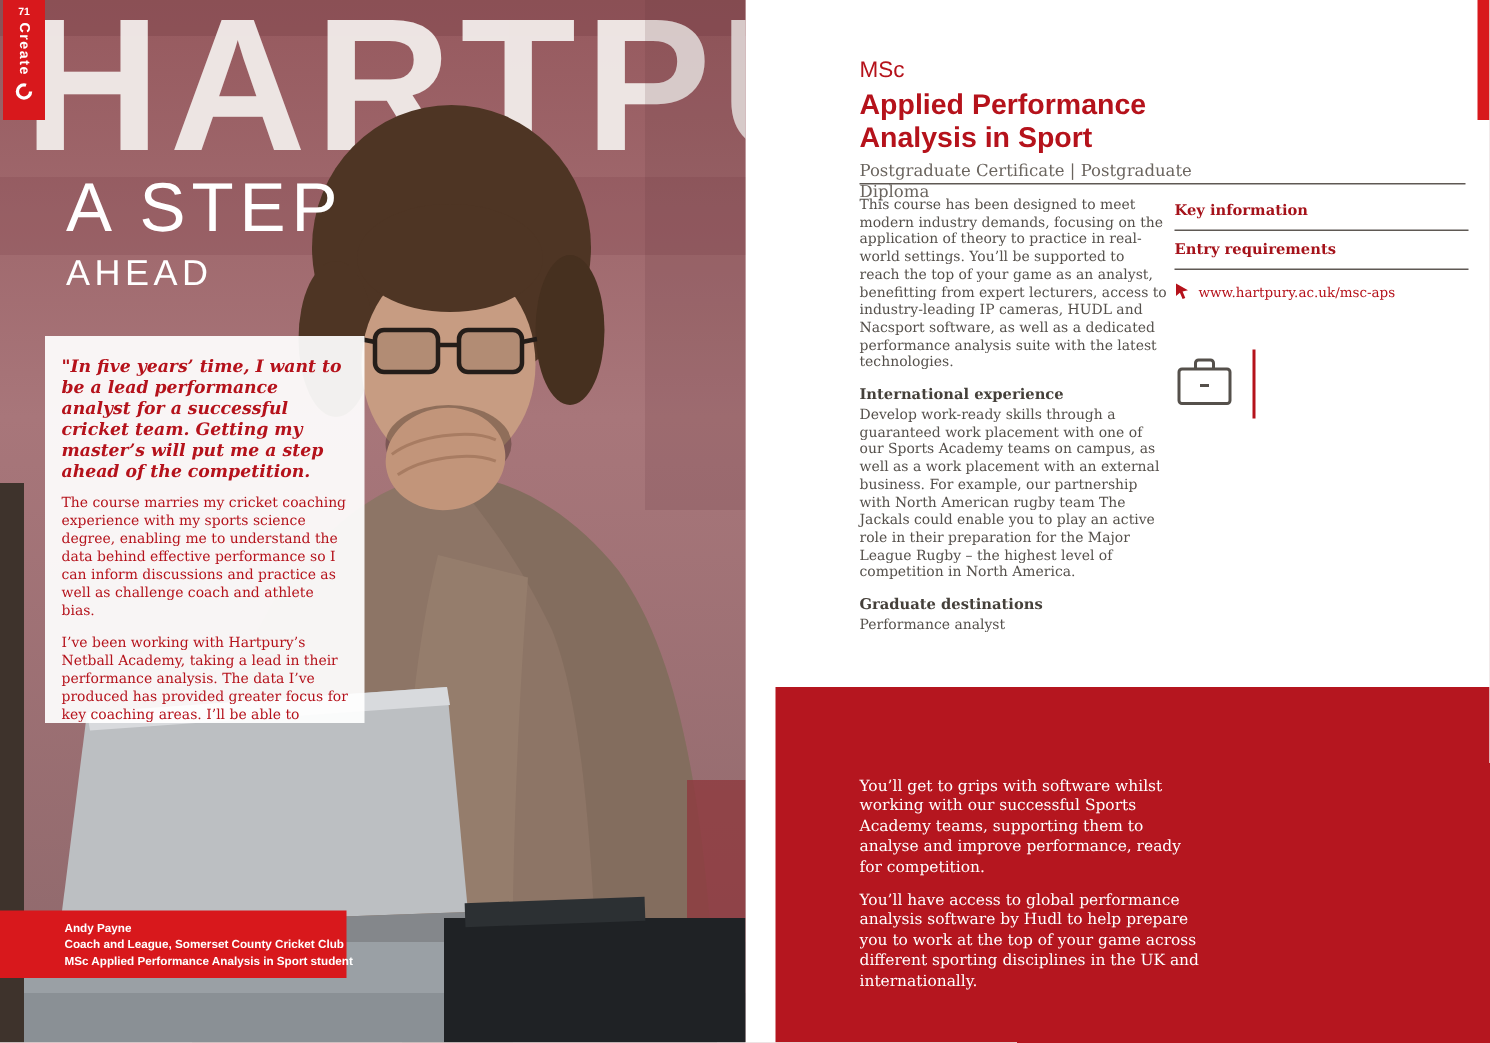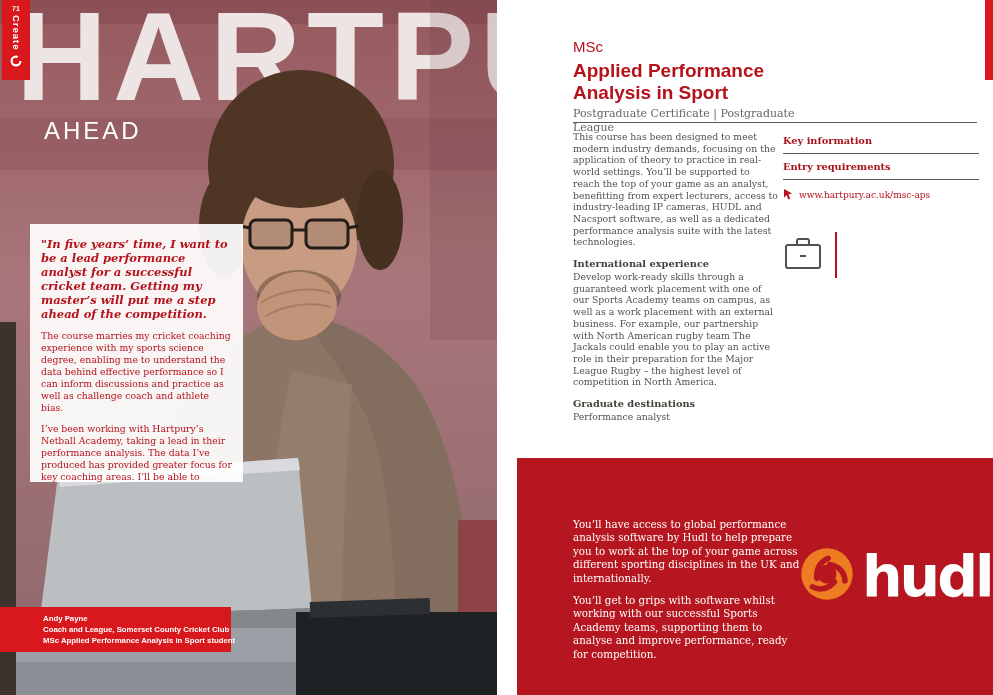--- a/index.html
+++ b/index.html
@@ -114,20 +114,21 @@
 
       <rect x="0" y="628" width="497" height="67" fill="#9aa0a5"></rect>
       <rect x="0" y="662" width="497" height="33" fill="#8a9095"></rect>
       <rect x="296" y="612" width="201" height="83" fill="#1f2225"></rect>
       <rect x="310" y="600" width="120" height="16" fill="#2c3033" transform="rotate(-2 370 608)"></rect>
       <rect x="458" y="520" width="39" height="92" fill="#8e3a3e" opacity="0.8"></rect>
       <rect x="0" y="322" width="16" height="373" fill="#3e332c"></rect>
     </svg>
 
     <h1 class="hero-title">
+      <span class="hero-line1">A STEP</span>
       <span class="hero-line2">AHEAD</span>
     </h1>
 
     <aside class="quote-box">
       <p class="quote-main">"In five years’ time, I want to be a lead performance analyst for a successful cricket team. Getting my master’s will put me a step ahead of the competition.</p>
       <p class="quote-body">The course marries my cricket coaching experience with my sports science degree, enabling me to understand the data behind effective performance so I can inform discussions and practice as well as challenge coach and athlete bias.</p>
       <p class="quote-body">I’ve been working with Hartpury’s Netball Academy, taking a lead in their performance analysis. The data I’ve produced has provided greater focus for key coaching areas. I’ll be able to transfer these skills to the game of cricket."</p>
     </aside>
 
     <div class="caption">
@@ -145,21 +146,21 @@
           </svg>
       </span>
     </div>
   </section>
 
   <section class="page-right">
 
     <header class="course-header">
       <div class="degree">MSc</div>
       <h2 class="course-title">Applied Performance Analysis in Sport</h2>
-      <div class="course-subtitle">Postgraduate Certificate | Postgraduate League</div>
+      <div class="course-subtitle">Postgraduate Certificate | Postgraduate Diploma</div>
     </header>
 
     <hr class="rule-full">
 
     <div class="col-main">
       <p class="body-text">This course has been designed to meet modern industry demands, focusing on the application of theory to practice in real-world settings. You’ll be supported to reach the top of your game as an analyst, benefitting from expert lecturers, access to industry-leading IP cameras, HUDL and Nacsport software, as well as a dedicated performance analysis suite with the latest technologies.</p>
       <h3 class="subhead">International experience</h3>
       <p class="body-text">Develop work-ready skills through a guaranteed work placement with one of our Sports Academy teams on campus, as well as a work placement with an external business. For example, our partnership with North American rugby team The Jackals could enable you to play an active role in their preparation for the Major League Rugby – the highest level of competition in North America.</p>
       <h3 class="subhead">Graduate destinations</h3>
       <p class="body-text">Performance analyst</p>
@@ -185,36 +186,22 @@
             <rect x="3" y="11" width="34" height="23" rx="2"></rect>
             <line x1="17" y1="22" x2="23" y2="22"></line>
           </svg>
         </span>
         <span class="vline"></span>
       </div>
     </div>
 
     <div class="hudl-panel">
       <div class="hudl-copy">
+        <p>You’ll get to grips with software whilst working with our successful Sports Academy teams, supporting them to analyse and improve performance, ready for competition.</p>
         <p>You’ll have access to global performance analysis software by Hudl to help prepare you to work at the top of your game across different sporting disciplines in the UK and internationally.</p>
-        <p>You’ll get to grips with software whilst working with our successful Sports Academy teams, supporting them to analyse and improve performance, ready for competition.</p>
-      </div>
-      <div class="hudl-logo">
-        <span>
-          <svg width="56" height="56" viewBox="0 0 100 100">
-            <circle cx="50" cy="50" r="46" fill="#ee7c23"></circle>
-            <circle cx="50" cy="50" r="17" fill="#b5161f"></circle>
-            <g stroke="#b5161f" stroke-width="10" fill="none" stroke-linecap="round">
-              <path d="M55,33 C72,36 82,48 82,62"></path>
-              <path d="M32,58 C30,41 38,28 52,22"></path>
-              <path d="M63,64 C52,77 37,80 24,73"></path>
-            </g>
-          </svg>
-        </span>
-        <span class="hudl-word">hudl</span>
       </div>
     </div>
 
     <div class="tab tab-right">
       <span class="tab-num">73</span>
       <span class="tab-label">Change</span>
       <span class="tab-icon">
         <svg width="12" height="12" viewBox="0 0 12 12">
             <circle cx="6" cy="6" r="4.4" fill="none" stroke="#ffffff" stroke-width="2.2" stroke-dasharray="22 6"></circle>
           </svg>

